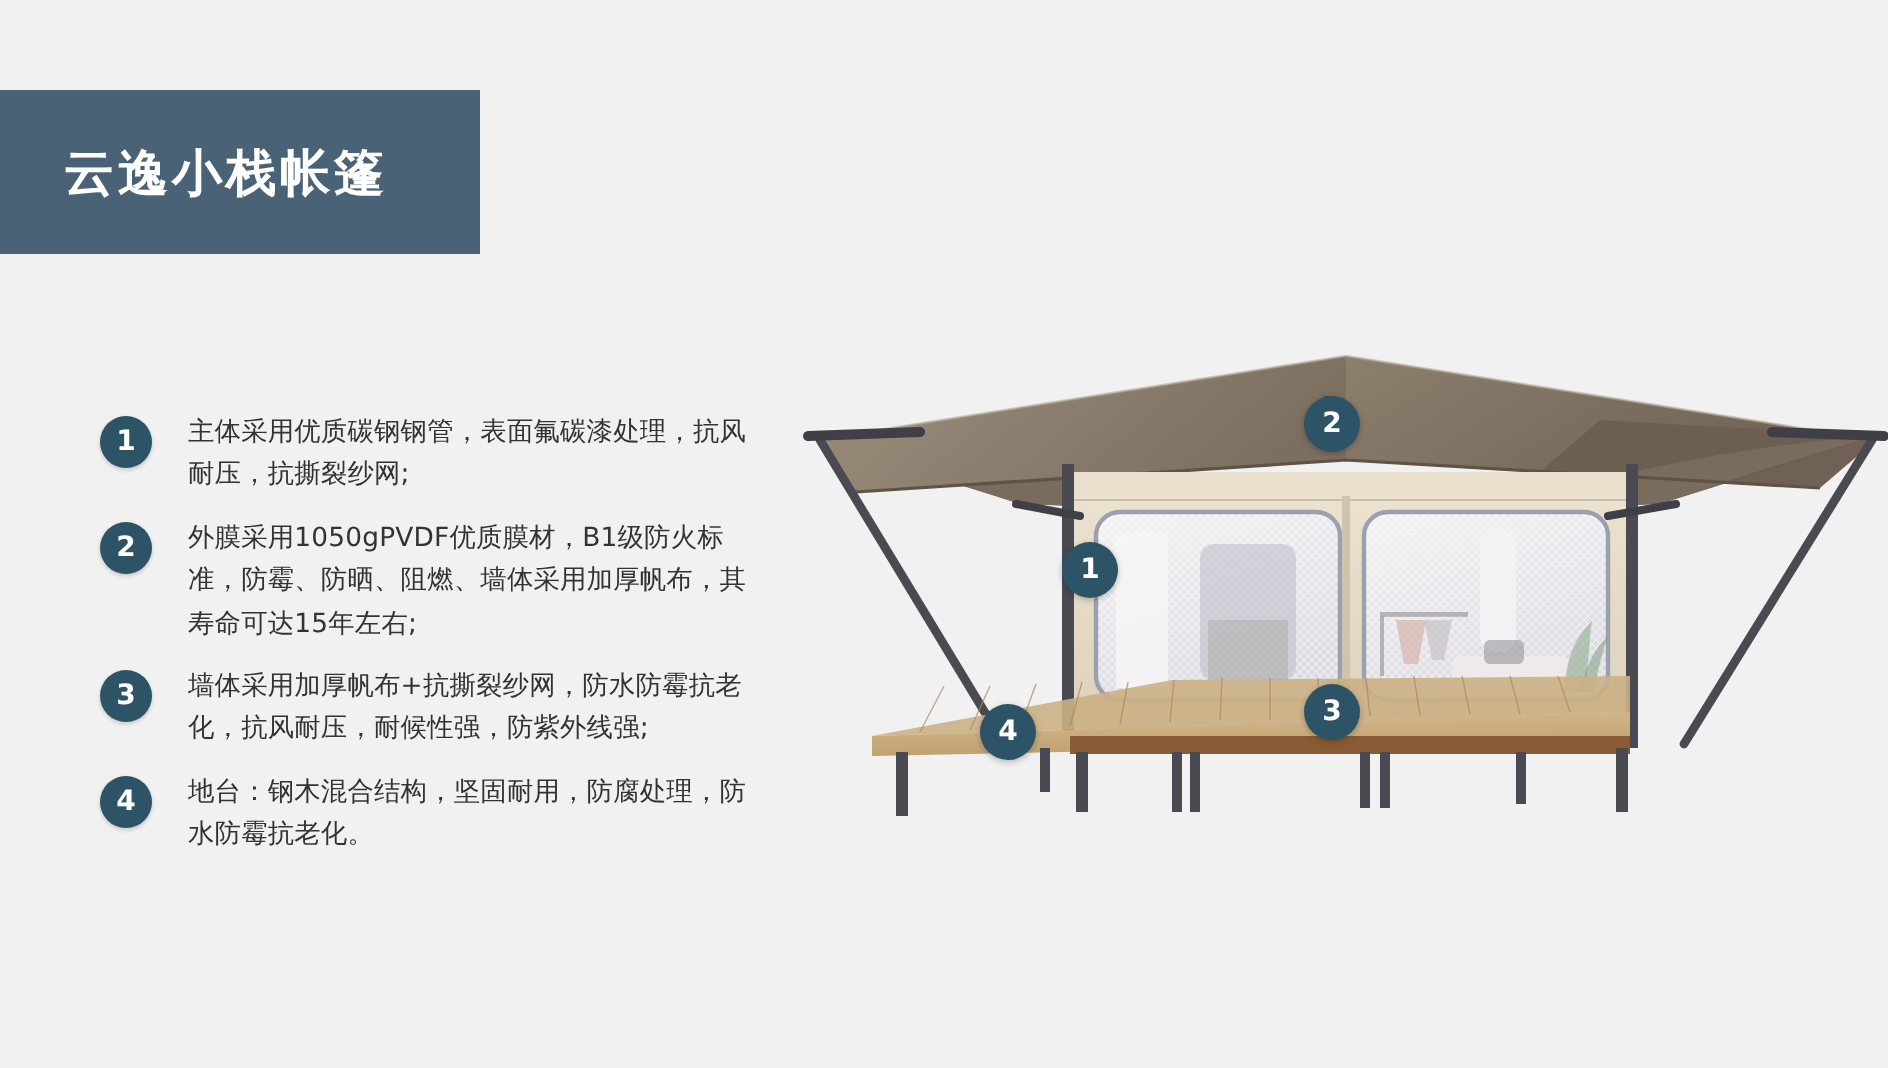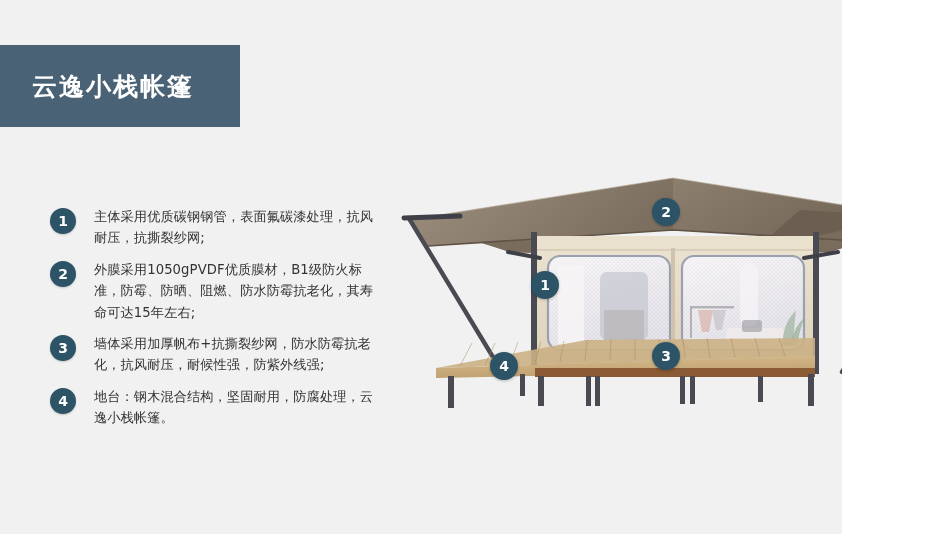--- a/index.html
+++ b/index.html
@@ -5,21 +5,21 @@
   html, body {
     margin: 0;
     padding: 0;
     background: #ffffff;
   }
   body {
     font-family: "DejaVu Sans", "Liberation Sans", sans-serif;
   }
   .page {
     position: relative;
-    width: 842px;
+    width: 944px;
     height: 534px;
     background: #f1f1f1;
     overflow: hidden;
   }
 
   
   .title-banner {
     position: absolute;
     left: 0;
     top: 45px;
@@ -121,31 +121,31 @@
 
   <div class="feature-list">
 
     <div class="feature-item">
       <div class="badge">1</div>
       <div class="feature-text">主体采用优质碳钢钢管，表面氟碳漆处理，抗风耐压，抗撕裂纱网;</div>
     </div>
 
     <div class="feature-item">
       <div class="badge">2</div>
-      <div class="feature-text">外膜采用1050gPVDF优质膜材，B1级防火标准，防霉、防晒、阻燃、防水防霉抗老化，其寿命可达15年左右;</div>
+      <div class="feature-text">外膜采用1050gPVDF优质膜材，B1级防火标准，防霉、防晒、阻燃、墙体采用加厚帆布，其寿命可达15年左右;</div>
     </div>
 
     <div class="feature-item">
       <div class="badge">3</div>
       <div class="feature-text">墙体采用加厚帆布+抗撕裂纱网，防水防霉抗老化，抗风耐压，耐候性强，防紫外线强;</div>
     </div>
 
     <div class="feature-item">
       <div class="badge">4</div>
-      <div class="feature-text">地台：钢木混合结构，坚固耐用，防腐处理，云逸小栈帐篷。</div>
+      <div class="feature-text">地台：钢木混合结构，坚固耐用，防腐处理，防水防霉抗老化。</div>
     </div>
 
   </div>
 
   <div class="tent-figure">
     <svg viewBox="0 0 560 300" xmlns="http://www.w3.org/2000/svg">
       <defs>
         <linearGradient id="gWall" x1="0" y1="0" x2="0" y2="1">
           <stop offset="0%" stop-color="#ece3d2"></stop>
           <stop offset="100%" stop-color="#ddd1ba"></stop>

